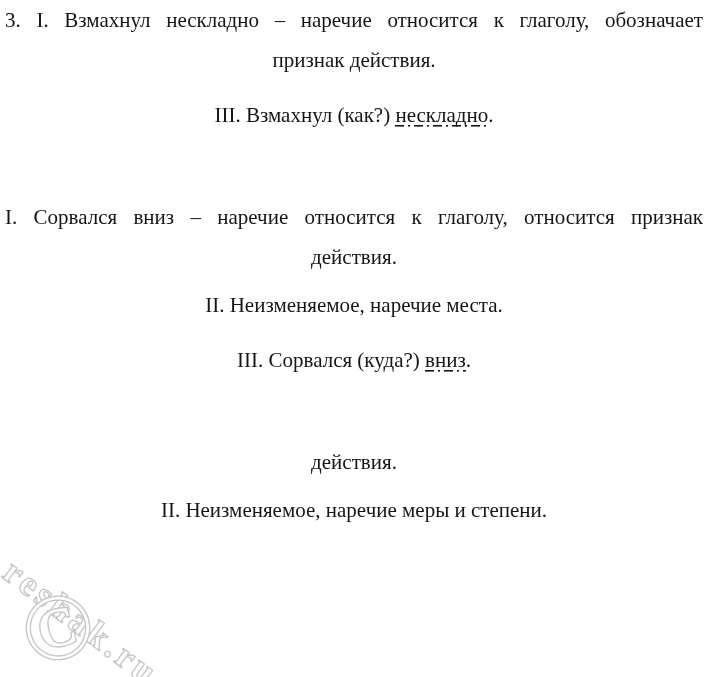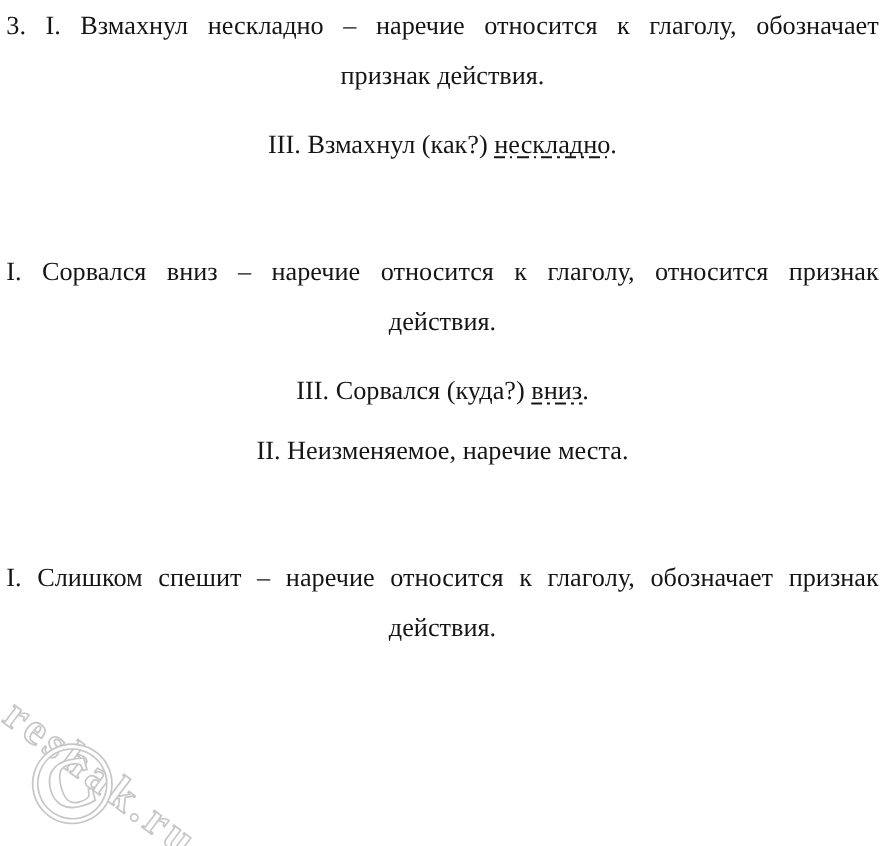--- a/index.html
+++ b/index.html
@@ -84,25 +84,25 @@
       <div class="l jline">3. I. Взмахнул нескладно – наречие относится к глаголу, обозначает</div>
       <div class="l">признак действия.</div>
       <div class="l p3">
         <span>III. Взмахнул (как?) </span><span class="u-dashdot">нескладно</span><span>.</span>
       </div>
     </div>
 
     <div class="sec">
       <div class="l jline">I. Сорвался вниз – наречие относится к глаголу, относится признак</div>
       <div class="l">действия.</div>
+      <div class="l p2">II. Неизменяемое, наречие места.</div>
       <div class="l p3">
         <span>III. Сорвался (куда?) </span><span class="u-dashdot">вниз</span><span>.</span>
       </div>
-      <div class="l p2">II. Неизменяемое, наречие места.</div>
     </div>
 
     <div class="sec">
-      <div class="l jline">I. Слишком спешит – наречие относится к глаголу, обозначает признак</div>
       <div class="l">действия.</div>
+      <div class="l p2">II. Неизменяемое, наречие меры и степени.</div>
     </div>
 
   </div>
 </div>
 
 </body></html>

